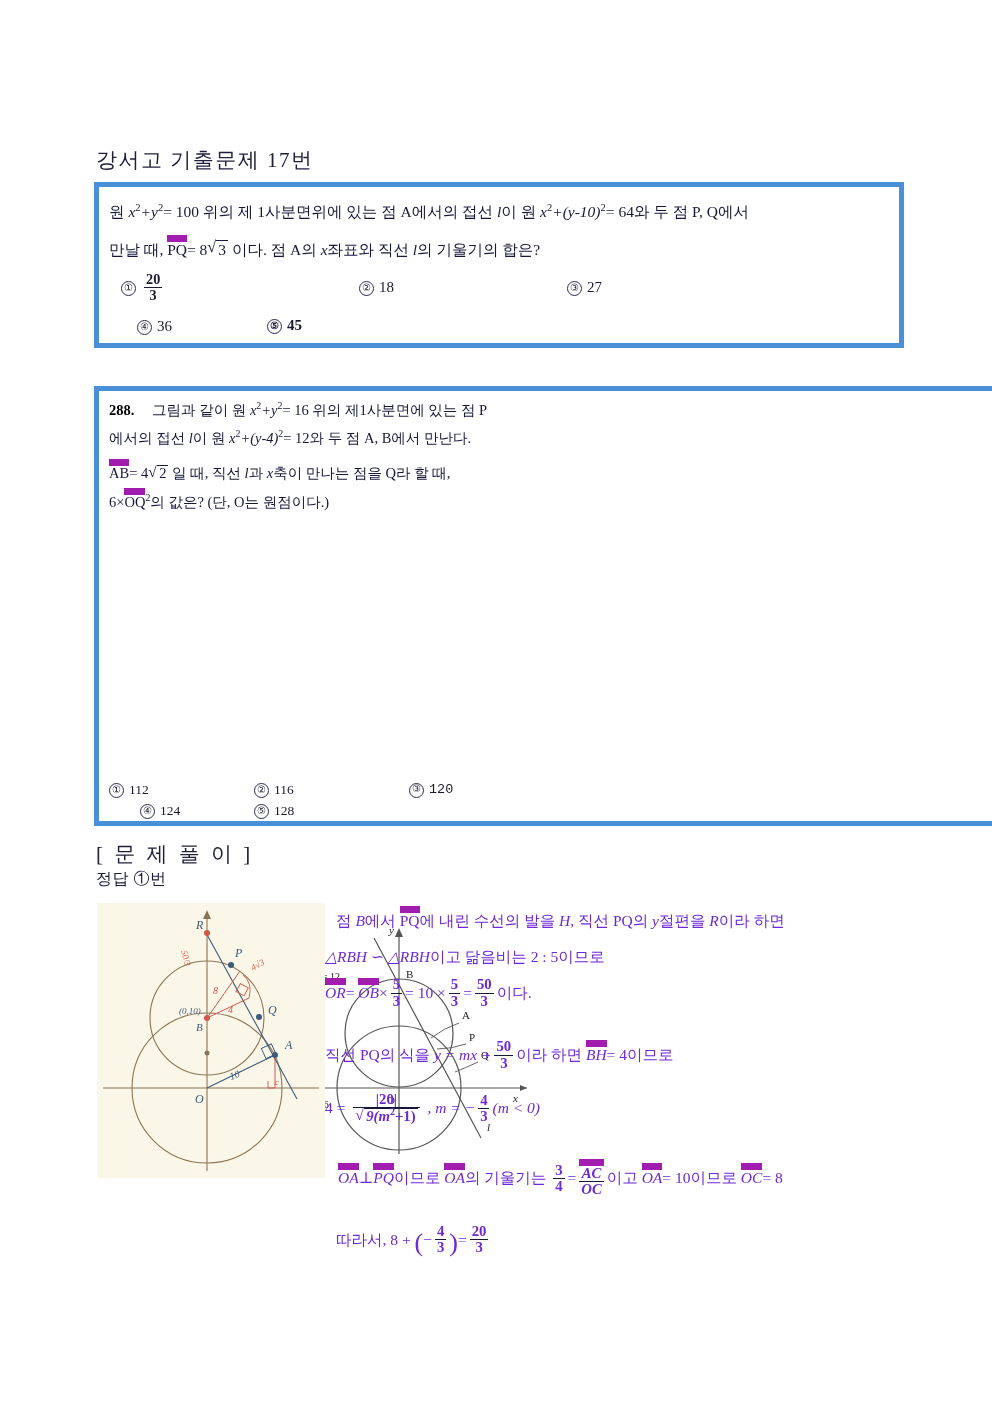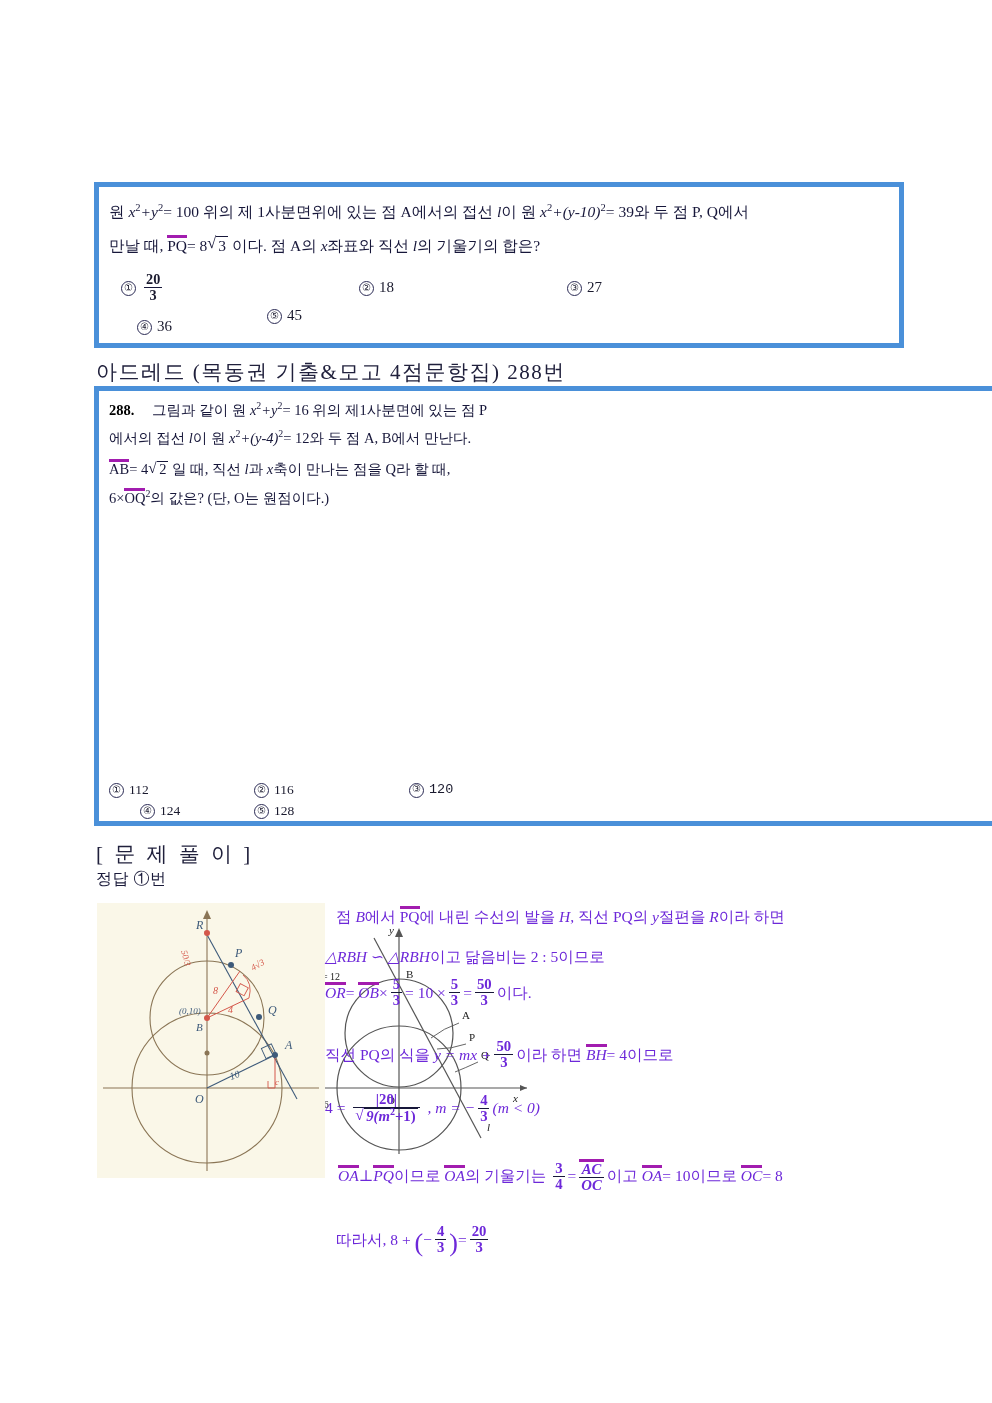--- a/index.html
+++ b/index.html
@@ -49,21 +49,21 @@
     color: #17173a;
     white-space: nowrap;
     line-height: 1.1;
   }
   .kr { font-family: "Liberation Serif", serif; }
   .it { font-style: italic; font-family: "Liberation Serif", serif; }
   .num { font-family: "Liberation Serif", serif; }
   sup, .sup {
     font-size: 0.68em; vertical-align: super; line-height: 0;
   }
-  .ov { border-top: 3px solid #a21caf; padding-top: 0px; display: inline-block; line-height: 1.05;}
+  .ov { border-top: 7px solid #a21caf; padding-top: 0px; display: inline-block; line-height: 1.05;}
   .circnum {
     display: inline-block; border: 1px solid #2b2b55; border-radius: 50%;
     width: 13px; height: 13px; line-height: 12px; text-align: center;
     font-size: 10px; margin-right: 5px; vertical-align: 1px;
   }
   
   .frac {
     display: inline-block; vertical-align: middle; text-align: center;
     line-height: 1.05; margin: 0 3px; position: relative; top: -1px; font-weight: bold;
   }
@@ -92,29 +92,30 @@
   .sol {
     position: absolute;
     font-size: 15.5px; color: #6d28d9; white-space: nowrap;
   }
 </style>
 </head>
 <body>
 
 <div class="page">
 
+  <div class="sec-title" id="title-1">강서고 기출문제 17번</div>
 
   <div class="pbox" id="box-1">
 
     <div class="mline" style="left:10px; top:16px;">
       <span class="kr">원</span>
       <span class="it">x</span><span class="sup">2</span><span class="it">+y</span><span class="sup">2</span><span class="num">= 100</span>
       <span class="kr">위의 제 1사분면위에 있는 점 A에서의 접선</span>
       <span class="it">l</span><span class="kr">이 원</span>
-      <span class="it">x</span><span class="sup">2</span><span class="it">+(y-10)</span><span class="sup">2</span><span class="num">= 39</span><span class="kr">와 두 점 P, Q에서</span>
+      <span class="it">x</span><span class="sup">2</span><span class="it">+(y-10)</span><span class="sup">2</span><span class="num">= 64</span><span class="kr">와 두 점 P, Q에서</span>
     </div>
 
     <div class="mline" style="left:10px; top:48px;">
       <span class="kr">만날 때,</span>
       <span class="ov">PQ</span><span class="num">= 8</span><span class="rad"><span class="radbar">3</span></span>
       <span class="kr">이다. 점 A의</span>
       <span class="it">x</span><span class="kr">좌표와 직선</span>
       <span class="it">l</span><span class="kr">의 기울기의 합은?</span>
     </div>
 
@@ -123,26 +124,25 @@
     </div>
     <div class="choice" style="left:260px; top:92px;">
       <span class="circnum">②</span><span>18</span>
     </div>
     <div class="choice" style="left:468px; top:92px;">
       <span class="circnum">③</span><span>27</span>
     </div>
     <div class="choice" style="left:22px; top:131px;margin-left:16px;">
       <span class="circnum">④</span><span>36</span>
     </div>
-    <div class="choice" style="left:168px; top:120px;">
+    <div class="choice" style="left:168px; top:130px;font-weight:bold;">
       <span class="circnum">⑤</span><span>45</span>
     </div>
   </div>
 
-  <div class="sec-title" id="title-2">아드레드 (목동권 기출&amp;모고 4점문항집) 288번</div>
 
   <div class="pbox" id="box-2">
 
     <div class="mline" style="left:10px; top:12px; font-size:14.5px;">
       <span style="font-weight:bold; color:#000; margin-right:14px;">288.</span>
       <span class="kr">그림과 같이 원</span>
       <span class="it">x</span><span class="sup">2</span><span class="it">+y</span><span class="sup">2</span><span class="num">= 16</span>
       <span class="kr">위의 제1사분면에 있는 점 P</span>
     </div>
 

